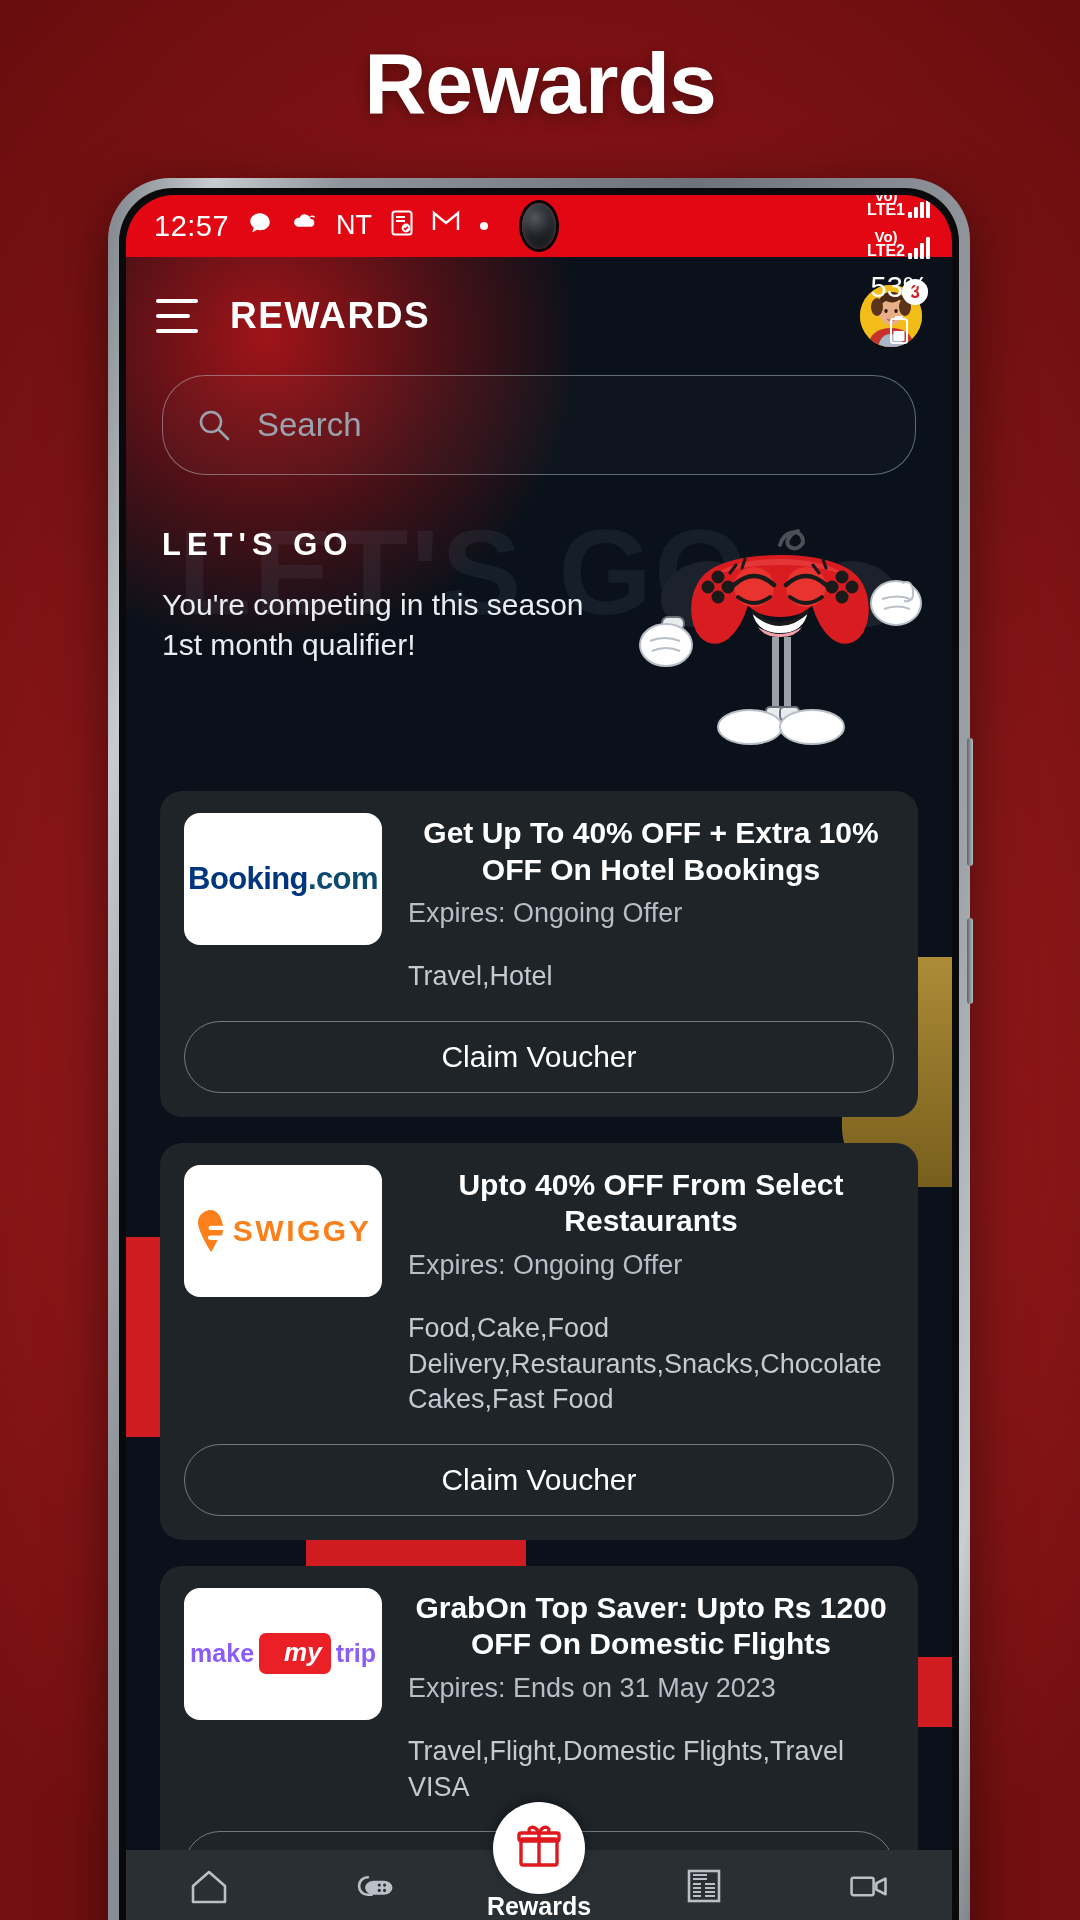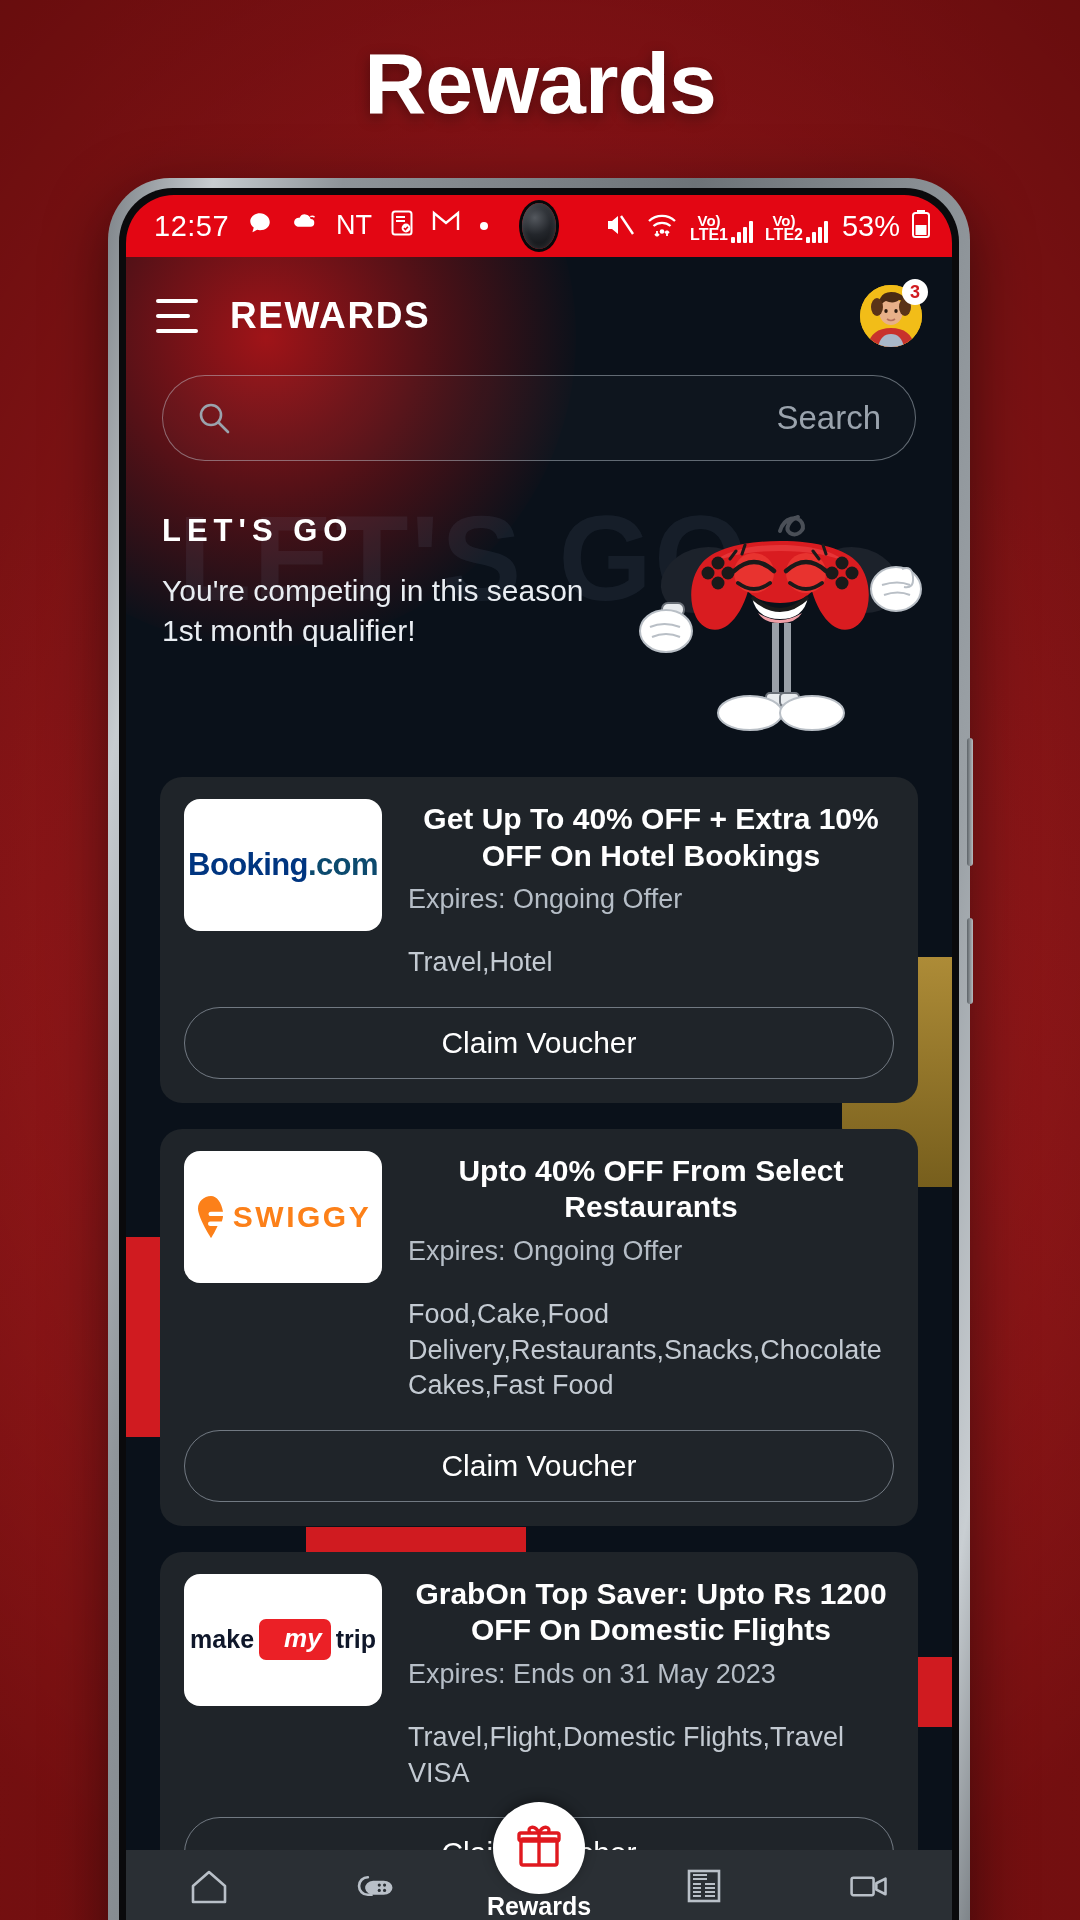--- a/index.html
+++ b/index.html
@@ -90,21 +90,21 @@
     background: #e30613;
     display: flex;
     align-items: center;
     padding: 0 22px 0 28px;
     color: #fff;
     font-size: 27px;
     z-index: 40;
   }
   #sb-left { display: flex; align-items: flex-start; gap: 18px; }
   #sb-time { font-size: 29px; font-weight: 500; letter-spacing: 0.5px; }
-  #sb-right { margin-left: auto; display: flex; align-items: flex-end; gap: 12px; }
+  #sb-right { margin-left: auto; display: flex; align-items: center; gap: 12px; flex-direction: column; }
   .sb-ico { display: inline-block; line-height: 1; }
   #sb-battery-text { font-size: 29px; font-weight: 500; margin-left: 2px; }
 
   .volte-group { display: flex; align-items: flex-end; gap: 3px; }
   .volte-lbl { display: flex; flex-direction: column; align-items: center; line-height: 0.92; }
   .volte-lbl .vo { font-size: 15px; font-weight: bold; }
   .volte-lbl .lte { font-size: 16px; font-weight: bold; }
   .bars { display: flex; align-items: flex-end; gap: 2px; height: 22px; }
   .bars i { display: block; width: 4px; background: #fff; border-radius: 1px; }
   .bars i:nth-child(1) { height: 6px; }
@@ -187,27 +187,26 @@
     background: #fff;
     color: #d11b20;
     font-size: 18px; font-weight: bold;
     display: flex; align-items: center; justify-content: center;
     border: 2px solid #fff;
   }
 
   
   #search-row { padding: 18px 36px 0 36px; }
   #search-bar {
-    height: 86px;
+    height: 100px;
     border: 1.6px solid rgba(200,210,220,0.45);
     border-radius: 43px;
     display: flex; align-items: center;
     padding: 0 34px;
     background: rgba(255,255,255,0.02);
-    justify-content: space-between;
   }
   #search-icon { width: 34px; height: 34px; flex: none; }
   #search-placeholder {
     margin-left: 26px;
     color: #9aa3ad;
     font-size: 33px;
   }
 
   
   #hero {
@@ -264,21 +263,21 @@
     border-radius: 16px;
     display: flex; align-items: center; justify-content: center;
     overflow: hidden;
   }
   .brand-booking { color: #003580; font-size: 31px; font-weight: bold; letter-spacing: -0.6px; }
   .brand-booking .dotcom { color: #0c4a6e; }
   .brand-swiggy { display: flex; align-items: center; gap: 6px; }
   .brand-swiggy .mark { width: 32px; height: 44px; }
   .brand-swiggy .word { color: #fc8019; font-size: 30px; font-weight: bold; letter-spacing: 2.5px; }
   .brand-mmt { display: flex; align-items: center; gap: 3px; font-size: 25px; font-weight: bold; }
-  .brand-mmt .make, .brand-mmt .trip { color: #0f172a; }
+  .brand-mmt .make, .brand-mmt .trip { color: #8b5cf6; }
   .brand-mmt .my {
     background: #eb2026; color: #fff;
     padding: 4px 9px 6px 25px; border-radius: 7px;
     font-style: italic; font-size: 26px; margin: 0 2px;
   }
 
   .card-info { flex: 1; min-width: 0; padding-top: 2px; }
   .card-title {
     color: #fff; font-size: 30px; font-weight: bold;
     line-height: 1.22; margin-bottom: 10px; text-align: center;

